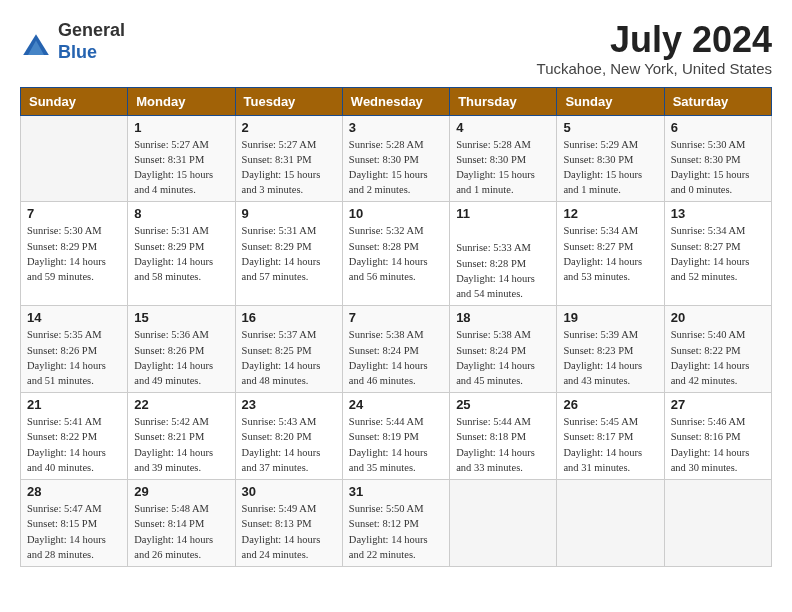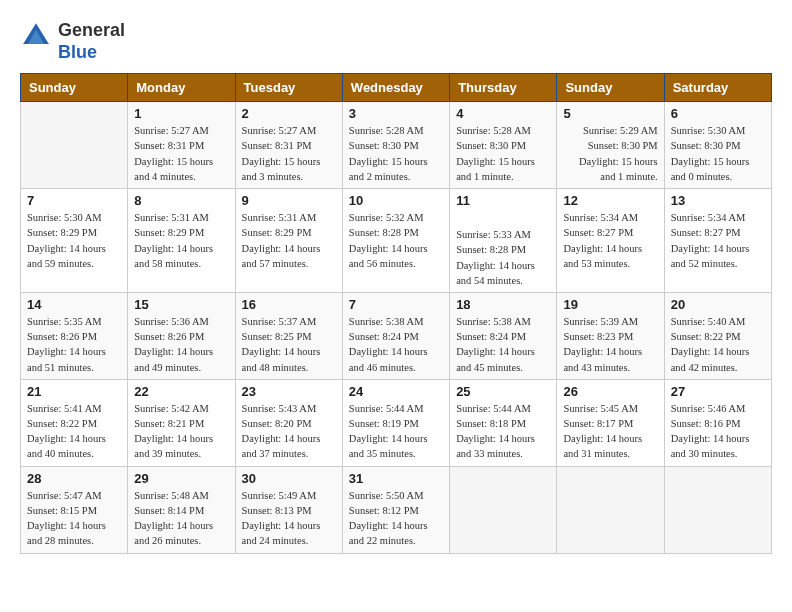--- a/index.html
+++ b/index.html
@@ -11,21 +11,21 @@
       padding: 20px;
     }
     .header-area {
       display: flex;
       justify-content: space-between;
       align-items: flex-start;
       margin-bottom: 10px;
     }
     .logo {
       display: flex;
-      align-items: flex-start;
+      align-items: flex-end;
       gap: 6px;
     }
     .logo-text {
       font-size: 18px;
       font-weight: bold;
       line-height: 1.2;
     }
     .logo-general { color: #333; }
     .logo-blue { color: #2563b0; }
     .logo-icon {
@@ -96,20 +96,24 @@
   <div class="logo">
     <svg class="logo-icon" viewBox="0 0 40 40" xmlns="http://www.w3.org/2000/svg">
       <polygon points="20,4 36,30 4,30" fill="#2563b0"></polygon>
       <polygon points="20,12 30,30 10,30" fill="#5b9bd5" opacity="0.6"></polygon>
     </svg>
     <div class="logo-text">
       <div class="logo-general">General</div>
       <div class="logo-blue">Blue</div>
     </div>
   </div>
+  <div class="title-area">
+    <div class="month-title">July 2024</div>
+    <div class="location-title">Tuckahoe, New York, United States</div>
+  </div>
 </div>
 
 <table>
   <thead>
     <tr id="weekday-header-row">
         <th>Sunday</th>
         <th>Monday</th>
         <th>Tuesday</th>
         <th>Wednesday</th>
         <th>Thursday</th>
@@ -143,21 +147,21 @@
         </td>
         <td>
           <span class="day-number">4</span>
           <div class="day-info" style="white-space: pre-line;">Sunrise: 5:28 AM
 Sunset: 8:30 PM
 Daylight: 15 hours
 and 1 minute.</div>
         </td>
         <td>
           <span class="day-number">5</span>
-          <div class="day-info" style="white-space: pre-line; text-align: right;">Sunrise: 5:29 AM
+          <div class="day-info" style="white-space: pre-line;">Sunrise: 5:29 AM
 Sunset: 8:30 PM
 Daylight: 15 hours
 and 1 minute.</div>
         </td>
         <td>
           <span class="day-number">6</span>
           <div class="day-info" style="white-space: pre-line;">Sunrise: 5:30 AM
 Sunset: 8:30 PM
 Daylight: 15 hours
 and 0 minutes.</div>

